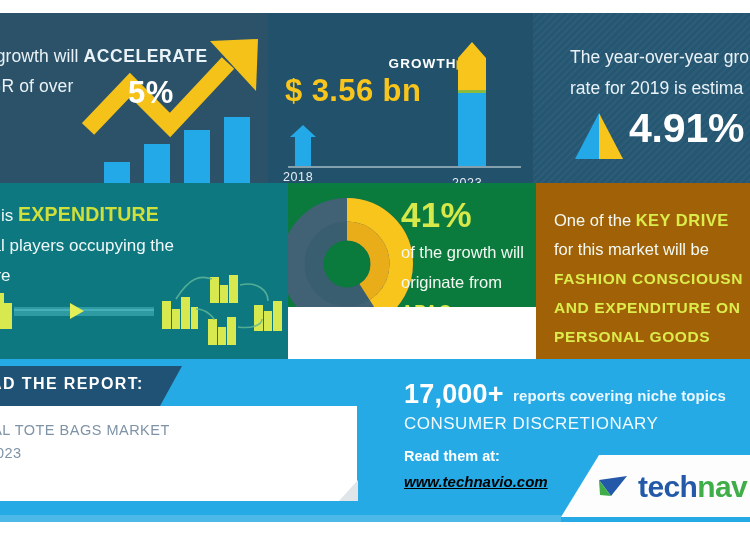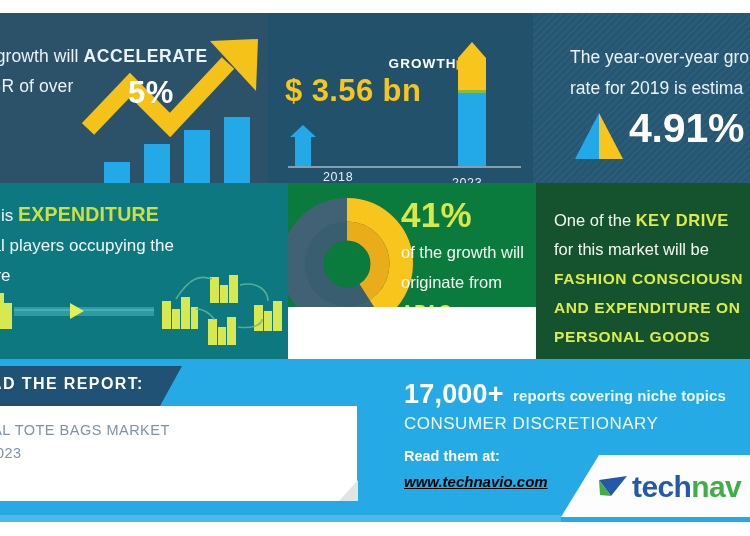--- a/index.html
+++ b/index.html
@@ -71,21 +71,21 @@
   }
   .incr-axis {
     position: absolute; left: 20px; top: 153px; width: 233px; height: 2px;
     background: rgba(255,255,255,0.45);
   }
   .bar2018 { position: absolute; left: 22px; top: 112px; width: 26px; height: 41px; }
   .bar2023 { position: absolute; left: 190px; top: 29px; width: 28px; height: 124px; }
   .tick-label {
     position: absolute; color: #e6eef3; font-size: 12.5px; letter-spacing: .6px;
   }
-  .tick-2018 { left: 15px; top: 157px; margin-left: 40px; }
+  .tick-2018 { left: 15px; top: 157px; }
   .tick-2023 { left: 184px; top: 163px; }
 
   
   .yoy-text {
     position: absolute; left: 37px; top: 29px; width: 240px;
     color: #eaf2f7; font-size: 17.5px; line-height: 31px;
   }
   .yoy-tri { position: absolute; left: 42px; top: 100px; width: 48px; height: 46px; }
   .yoy-val {
     position: absolute; left: 96px; top: 92px;
@@ -101,21 +101,21 @@
   .p-apac {
     left: 288px; top: 183px; width: 248px; height: 124px;
     background: #0b7c3f;
   }
   .p-apac-inner {
     position: absolute; left: 0; top: 4px; width: 248px; height: 168px;
     background: #0a7a3d;
   }
   .p-driver {
     left: 536px; top: 183px; width: 214px; height: 176px;
-    background: #14532d;
+    background: #a16207;
   }
   .frag-text {
     position: absolute; left: -32px; top: 16px; width: 300px;
     color: #f1f8f8; font-size: 17px; line-height: 30px;
   }
   .frag-strong { color: #cfe03a; font-weight: bold; font-size: 19.5px; letter-spacing: .2px; }
   .frag-art { position: absolute; left: 0; top: 92px; width: 288px; height: 84px; }
 
   .apac-pct {
     position: absolute; left: 113px; top: 8px;
@@ -191,21 +191,21 @@
     color: #000000; font-size: 15px; font-style: italic; font-weight: bold;
     text-decoration: underline;
   }
   .logo-plate {
     position: absolute; left: 561px; top: 96px; width: 200px; height: 62px;
     background: #fdfdfd;
     clip-path: polygon(38px 0, 200px 0, 200px 62px, 0 62px);
   }
   .logo-wrap {
     position: absolute; left: 597px; top: 110px; height: 36px;
-    display: flex; align-items: center;
+    display: flex; align-items: center; gap: 6px;
   }
   .logo-mark { width: 32px; height: 26px; margin-right: 3px; }
   .logo-text { font-size: 30px; font-weight: bold; letter-spacing: -.6px; }
   .logo-tech { color: #2458a8; }
   .logo-nav { color: #3fae49; }
   .bottom-edge-white {
     position: absolute; left: 0; top: 163px; width: 750px; height: 14px; background: #ffffff;
   }
   .bottom-edge-soft {
     position: absolute; left: 0; top: 156px; width: 561px; height: 8px;

